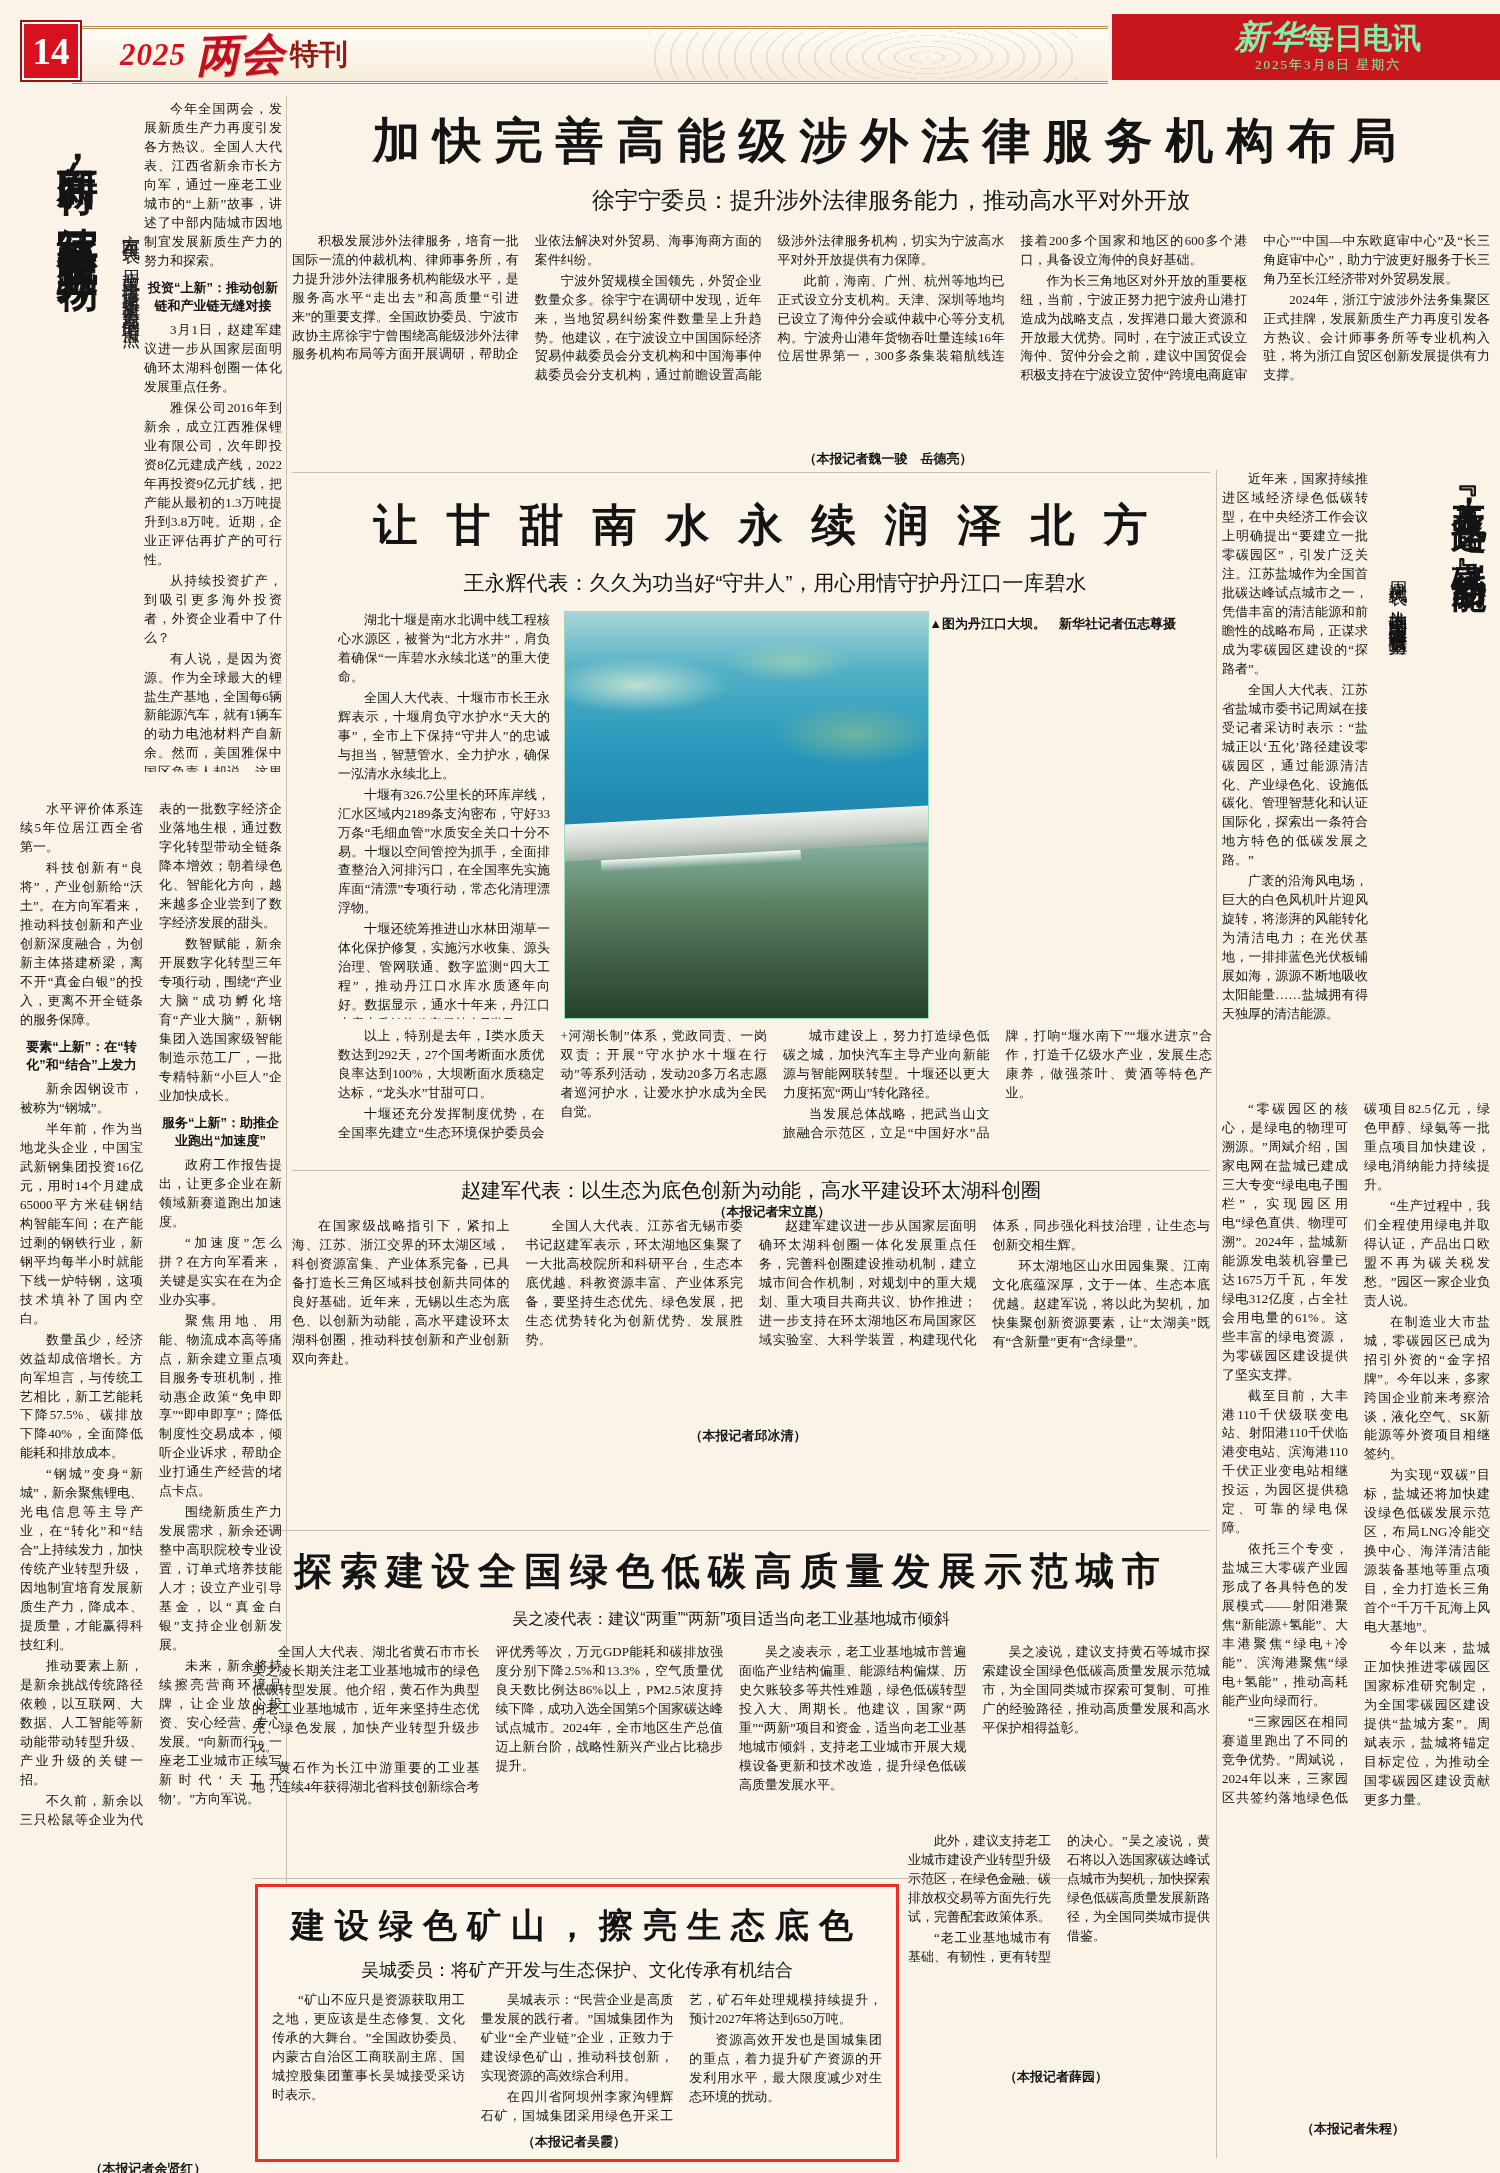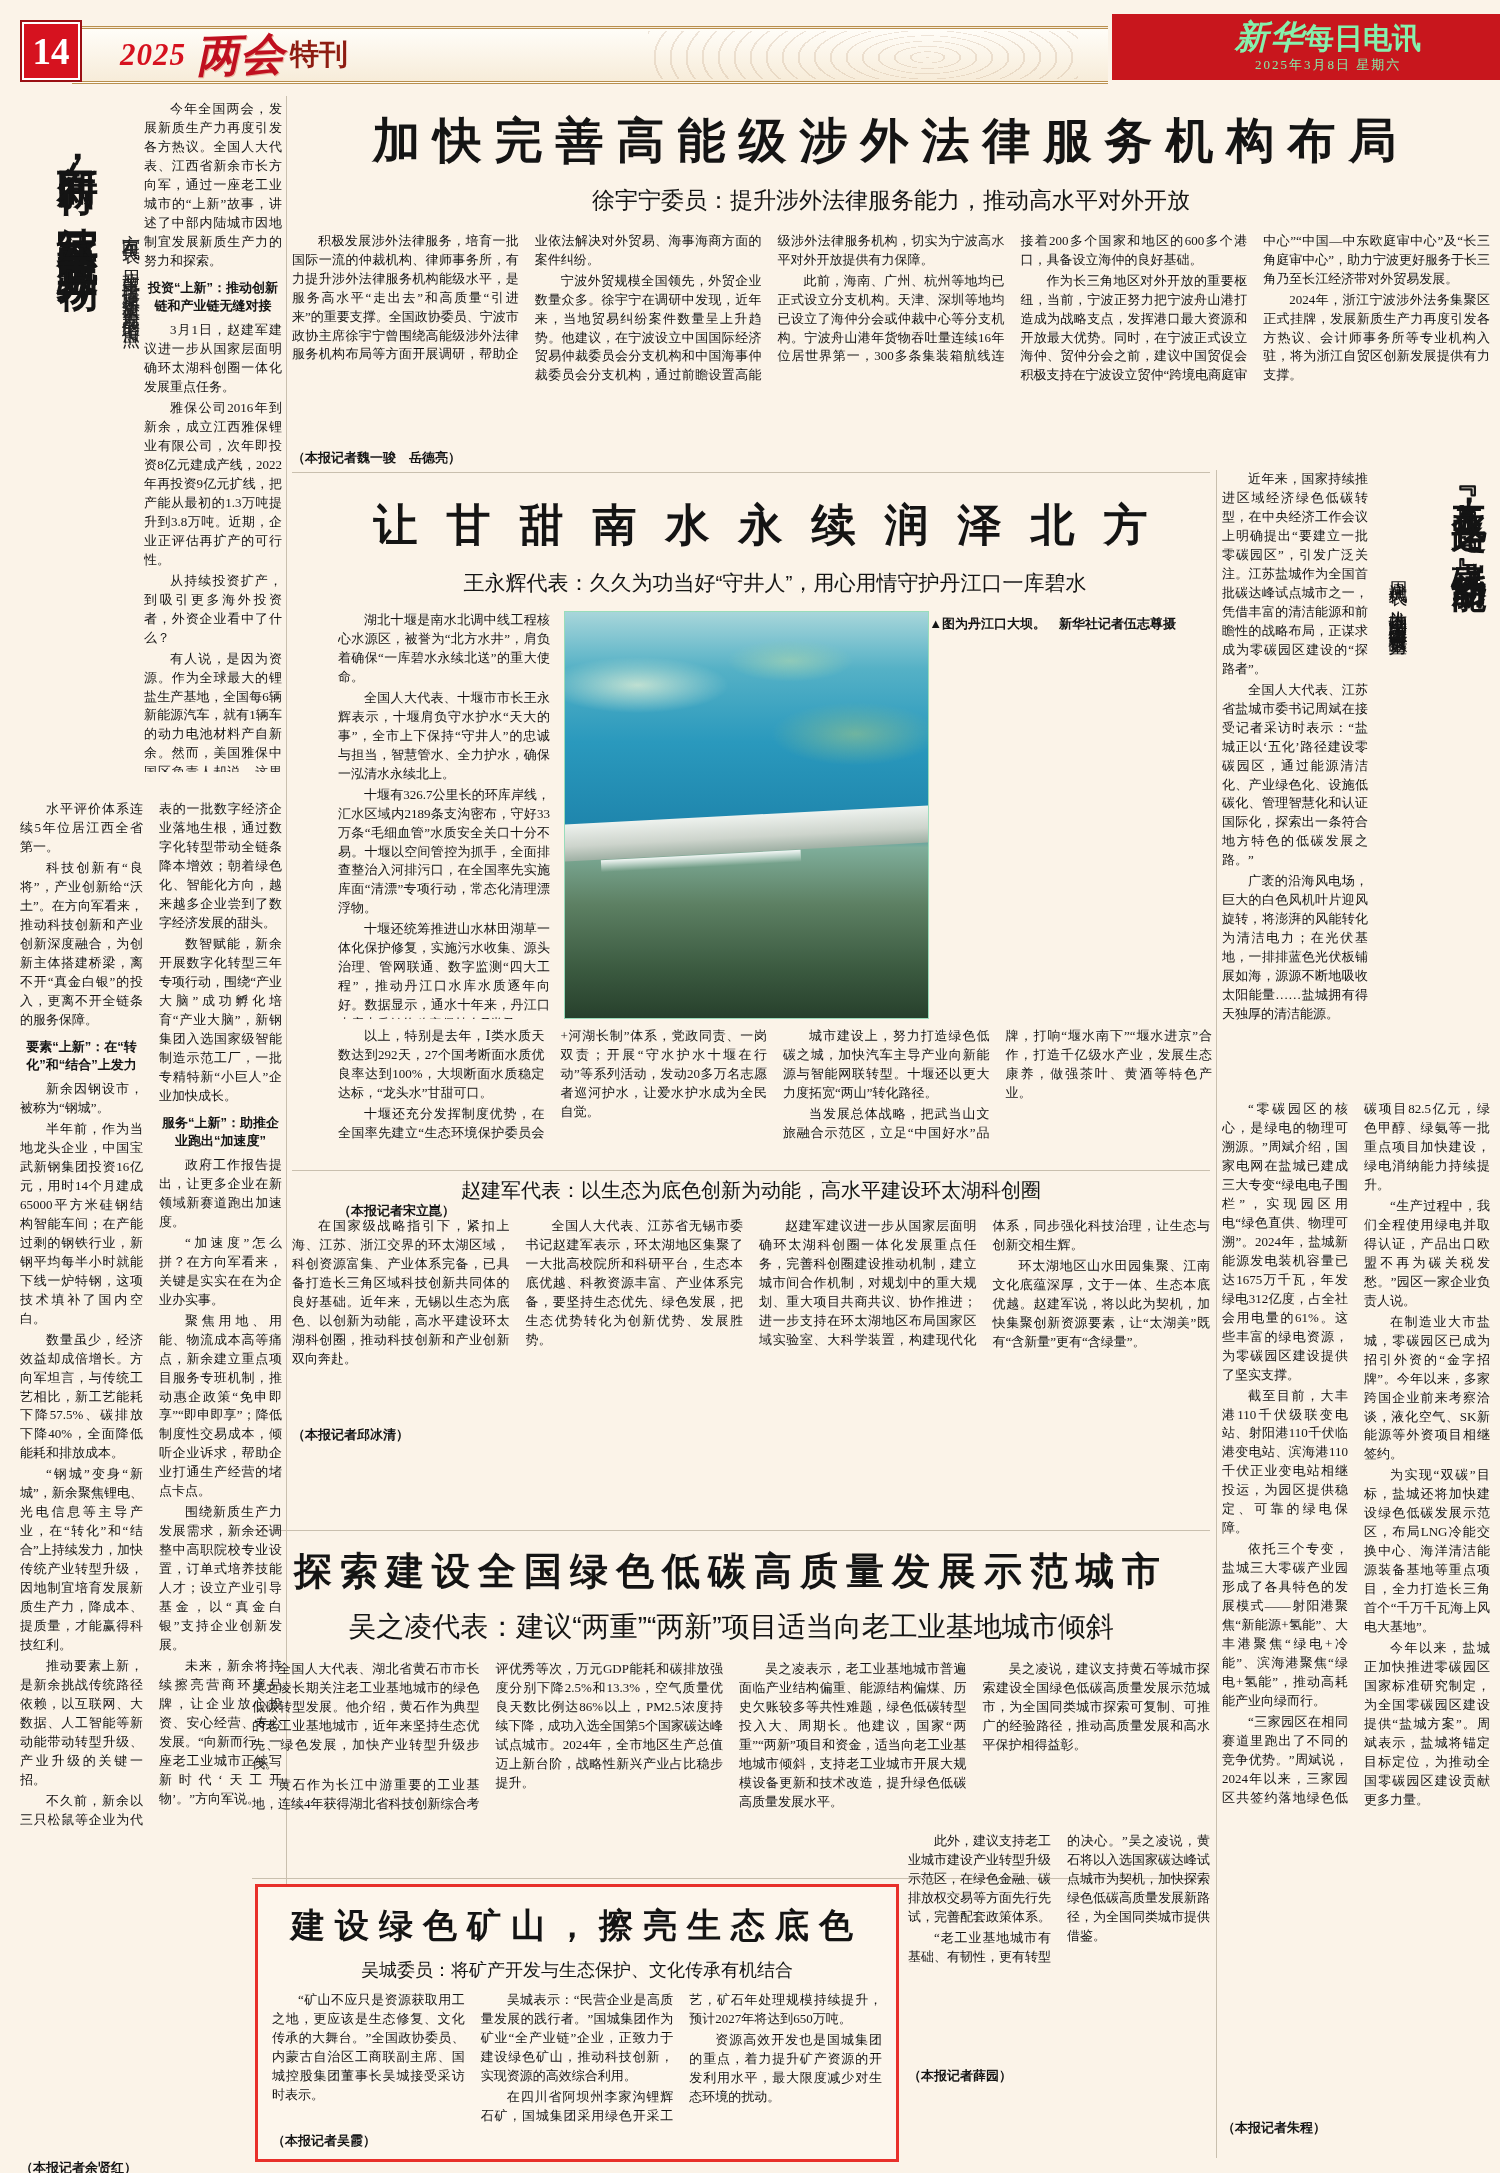--- a/index.html
+++ b/index.html
@@ -22,21 +22,21 @@
   .mh-row1{font-size:29px;font-weight:bold;line-height:1.05;}
   .mh-script{font-style:italic;font-size:33px;letter-spacing:2px;}
   .mh-row2{font-size:13px;margin-top:2px;letter-spacing:2px;}
   
   .vr,.hr{position:absolute;background:#c9bfae;}
   
   .para{margin:0 0 2px 0;text-indent:2em;text-align:justify;}
   .sechead{font-family:"Liberation Sans",sans-serif;font-weight:bold;text-align:center;text-indent:0;
            margin:8px 0 6px 0;font-size:13px;line-height:1.4;}
   .body-txt{font-size:13px;line-height:1.46;}
-  .attr{font-weight:bold;text-align:left;font-size:13px;padding-right:6px;font-family:Liberation Mono, monospace;}
+  .attr{font-weight:bold;text-align:center;font-size:13px;padding-right:6px;}
   .cols{column-gap:16px;overflow:hidden;}
   
   .left-rail{position:absolute;left:20px;top:100px;width:262px;height:2058px;}
   .lr-top{display:flex;height:672px;}
   .vh-left{writing-mode:vertical-rl;font-size:41px;font-weight:bold;letter-spacing:5px;width:78px;
            line-height:1.0;padding-top:28px;}
   .vsub-left{writing-mode:vertical-rl;font-size:18px;width:46px;padding-top:120px;letter-spacing:3px;color:#222;
              font-family:"Liberation Sans",sans-serif;}
   .lr-topcol{flex:1;overflow:hidden;}
   .lr-bottom{margin-top:28px;height:1360px;column-count:2;}
@@ -73,21 +73,21 @@
   .vh-right{writing-mode:vertical-rl;font-size:35px;font-weight:bold;width:74px;letter-spacing:3px;line-height:1.05;padding-top:2px;}
   .cb-bottom{margin-top:12px;height:1020px;column-count:2;}
   
   .taihu{position:absolute;left:292px;top:1176px;width:918px;height:350px;}
   .h1-taihu{font-size:42px;font-weight:bold;text-align:center;letter-spacing:6px;margin:10px 0 8px 0;}
   .sub-taihu{font-size:20px;text-align:center;font-family:"Liberation Sans",sans-serif;margin-bottom:12px;}
   .taihu-cols{column-count:4;height:210px;}
   
   .demo{position:absolute;left:252px;top:1536px;width:958px;height:338px;}
   .h1-demo{font-size:38px;font-weight:bold;text-align:center;letter-spacing:8px;margin:8px 0 8px 0;}
-  .sub-demo{font-size:28px;text-align:center;font-family:"Liberation Sans",sans-serif;margin-bottom:12px;}
+  .sub-demo{font-size:16px;text-align:center;font-family:"Liberation Sans",sans-serif;margin-bottom:12px;}
   .demo-cols{column-count:4;height:212px;}
   .demo-cont{position:absolute;left:908px;top:1832px;width:302px;height:270px;}
   .demo-cont .cols2{column-count:2;height:236px;}
   
   .minebox{position:absolute;left:255px;top:1884px;width:644px;height:278px;box-sizing:border-box;
            border:3px solid #e8302a;padding:8px 14px;background:#fdf6ec;}
   .h1-mine{font-size:34px;font-weight:bold;text-align:center;letter-spacing:10px;margin:6px 0 6px 0;}
   .sub-mine{font-size:18px;text-align:center;font-family:"Liberation Sans",sans-serif;margin-bottom:8px;}
   .mine-cols{column-count:3;height:142px;}
 </style>

